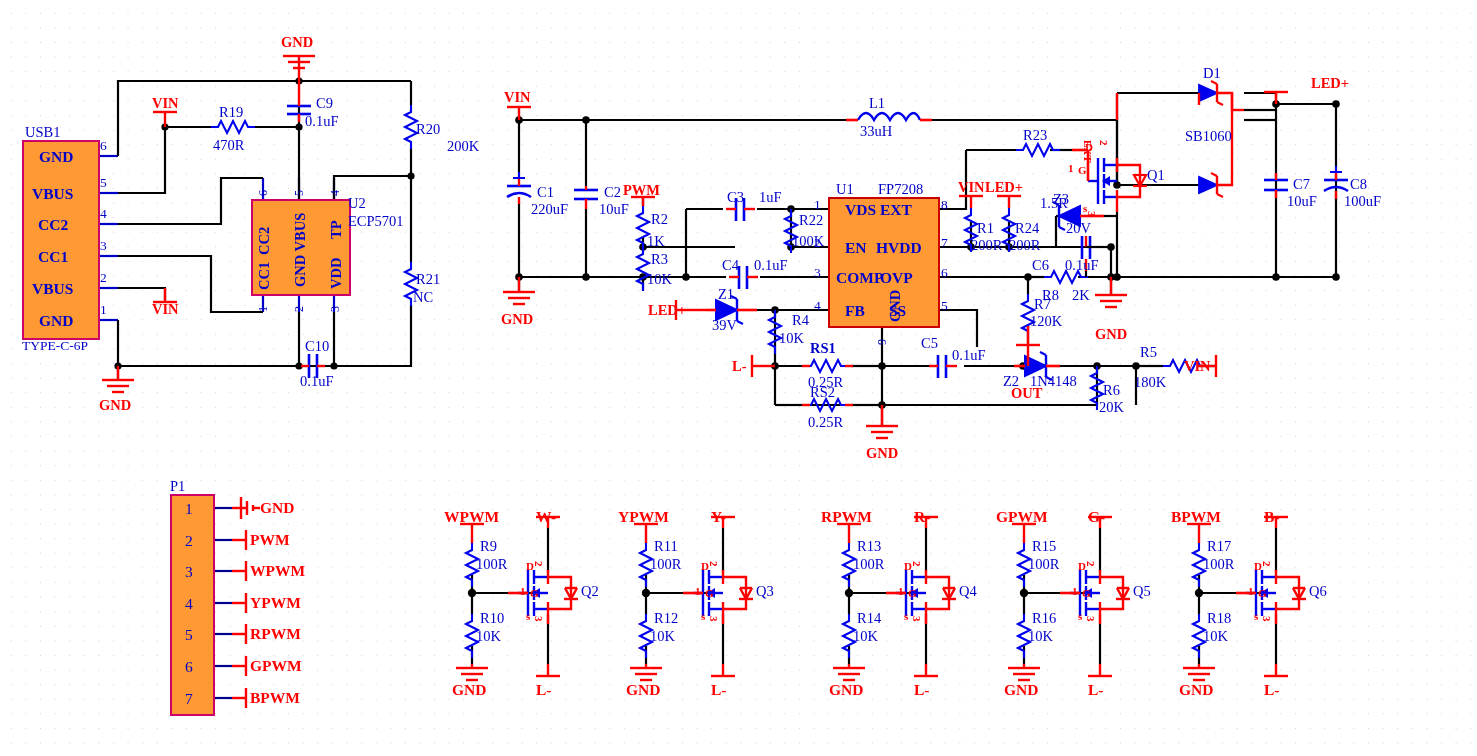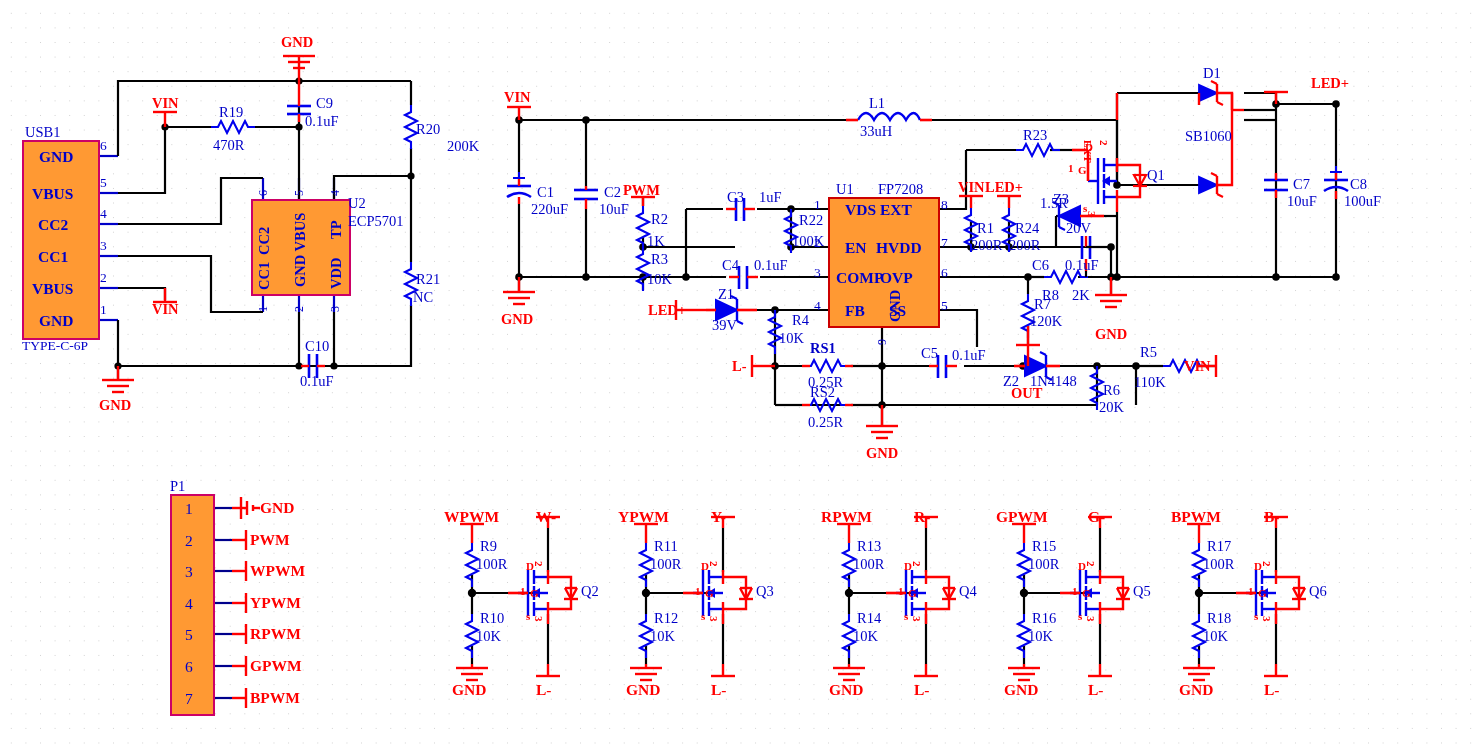--- a/index.html
+++ b/index.html
@@ -844,26 +844,26 @@
   <div class="lbl blue f14" style="left:799px;top:213px;">R22</div>
   <div class="lbl blue f14" style="left:792px;top:234px;">100K</div>
   <div class="lbl blue f14" style="left:718px;top:287px;">Z1</div>
   <div class="lbl blue f14" style="left:712px;top:318px;">39V</div>
   <div class="lbl blue f14" style="left:792px;top:313px;">R4</div>
   <div class="lbl blue f14" style="left:779px;top:331px;">10K</div>
   <div class="lbl blue f14" style="left:810px;top:341px;font-weight:bold;">RS1</div>
   <div class="lbl blue f14" style="left:808px;top:375px;">0.25R</div>
   <div class="lbl blue f14" style="left:810px;top:385px;">RS2</div>
   <div class="lbl blue f14" style="left:808px;top:415px;">0.25R</div>
-  <div class="lbl blue f14" style="left:921px;top:346px;text-align:right;">C5</div>
+  <div class="lbl blue f14" style="left:921px;top:336px;text-align:right;">C5</div>
   <div class="lbl blue f14" style="left:952px;top:348px;">0.1uF</div>
   <div class="lbl blue f14" style="left:1003px;top:374px;">Z2</div>
   <div class="lbl blue f14" style="left:1030px;top:374px;">1N4148</div>
   <div class="lbl blue f14" style="left:1140px;top:345px;">R5</div>
-  <div class="lbl blue f14" style="left:1134px;top:375px;">110K</div>
+  <div class="lbl blue f14" style="left:1134px;top:375px;">180K</div>
   <div class="lbl blue f14" style="left:1103px;top:383px;">R6</div>
   <div class="lbl blue f14" style="left:1099px;top:400px;">20K</div>
   <div class="lbl blue f14" style="left:1034px;top:297px;">R7</div>
   <div class="lbl blue f14" style="left:1030px;top:314px;">120K</div>
   <div class="lbl blue f14" style="left:1042px;top:288px;">R8</div>
   <div class="lbl blue f14" style="left:1072px;top:288px;">2K</div>
   <div class="lbl blue f14" style="left:1032px;top:258px;">C6</div>
   <div class="lbl blue f14" style="left:1065px;top:258px;">0.1uF</div>
   <div class="lbl blue f14" style="left:977px;top:221px;">R1</div>
   <div class="lbl blue f14" style="left:971px;top:238px;">200R</div>

